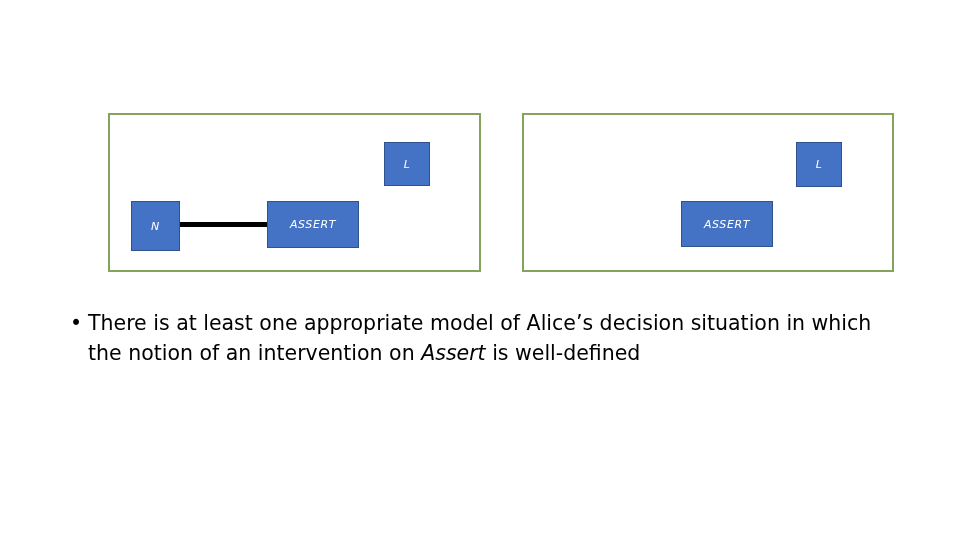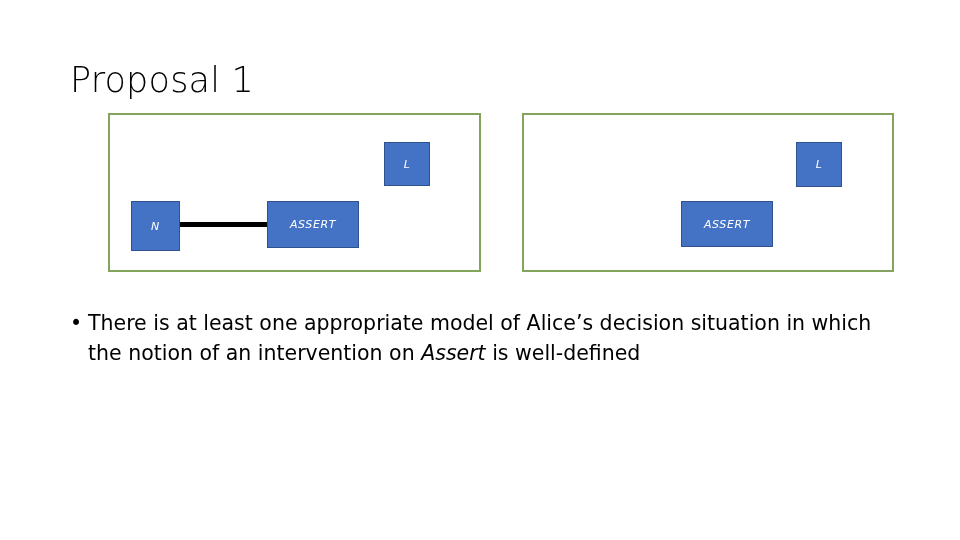--- a/index.html
+++ b/index.html
@@ -119,21 +119,20 @@
     font-size: 20.5px;
     line-height: 30px;
   }
   .em-term { font-style: italic; }
 </style>
 </head>
 <body>
 
 <div id="slide">
 
-  <div id="slide-title">Proposal 1</div>
 
   <div class="panel" id="panel-left">
 
     <div class="node" id="node-left-l">L</div>
 
     <div class="node" id="node-left-n">N</div>
 
     <div class="edge" id="edge-n-assert"></div>
 
     <div class="node" id="node-left-assert">ASSERT</div>

